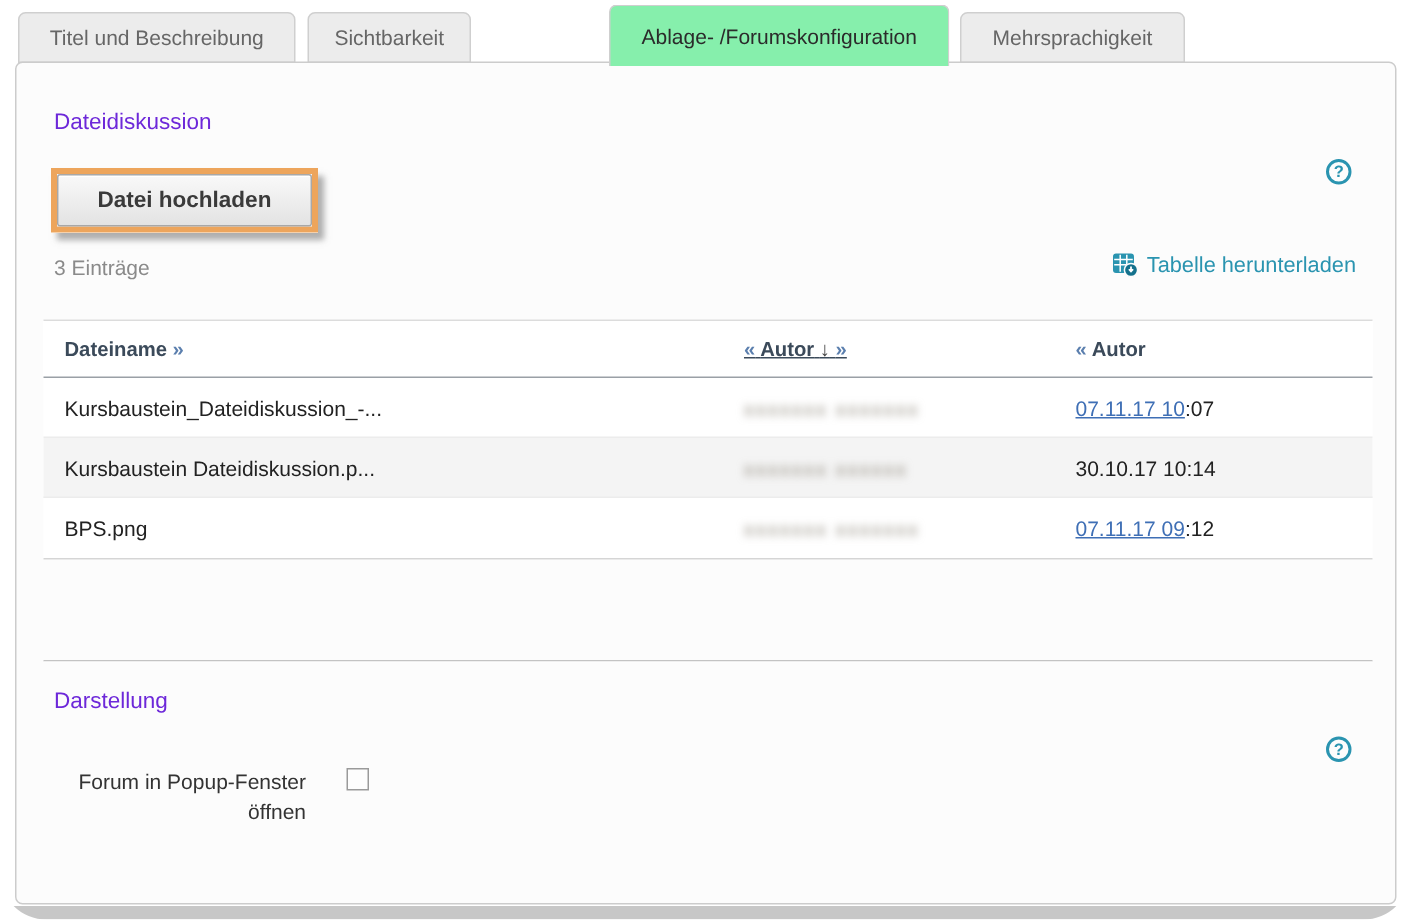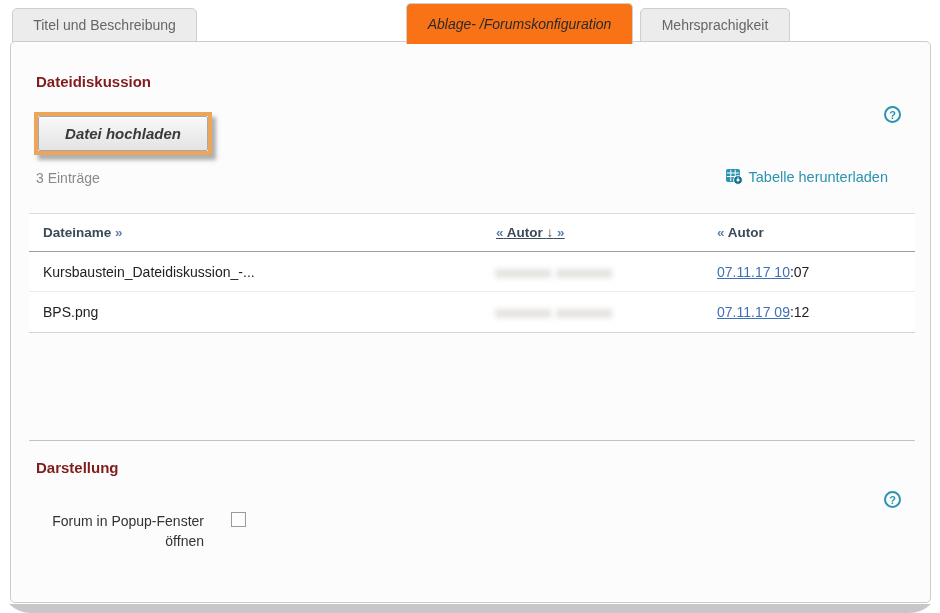--- a/index.html
+++ b/index.html
@@ -4,48 +4,48 @@
 <style>
   * { margin:0; padding:0; box-sizing:border-box; }
   html,body { background:#ffffff; }
   body { font-family:"Liberation Sans","DejaVu Sans",sans-serif; }
   .screen { position:relative; width:940px; height:613px; background:#fff; overflow:hidden;border-radius:31px; }
 
   
   .tab { position:absolute; display:flex; align-items:center; justify-content:center;
          background:#ececec; border:1px solid #cfcfcf; border-radius:5px 5px 0 0;
          font-size:14px; color:#666; top:8px; height:34px; cursor:pointer; }
-  .tab.active { background:#f97316; color:#2b2b2b; top:3px; height:41px; z-index:6;
-                border-bottom:none;font-style:italic; }
+  .tab.active { background:#86efac; color:#2b2b2b; top:3px; height:41px; z-index:6;
+                border-bottom:none; }
 
   
   .panel { position:absolute; left:10px; top:41px; width:921px; height:562px;
            background:#fcfcfc; border:1px solid #cccccc; border-radius:5px; z-index:1; }
   .bottom-edge { position:absolute; left:2px; top:604px; width:938px; height:9px;
                  background:#c7c7c7; border-radius:0 0 5px 5px; }
 
-  .section-heading { position:absolute; font-size:15px; font-weight:bold; color:#7f1d1d; }
+  .section-heading { position:absolute; font-size:15px; font-weight:normal; color:#6d28d9; }
 
   
   .help { position:absolute; width:17px; height:17px; border:2px solid #2a94b0; border-radius:50%;
           color:#2a94b0; font-size:11px; font-weight:bold; display:flex; align-items:center;
           justify-content:center; cursor:pointer; background:transparent; }
 
   
   .annotation { position:absolute; left:23px; top:70px; width:178px; height:43px;
                 border:4px solid #eda55c; box-shadow:4px 5px 4px rgba(110,110,110,.55);
                 background:transparent; }
   .upload-btn { width:100%; height:100%; border:1px solid #a8a8a8; border-radius:2px;
                 background:linear-gradient(#f9f9f9,#e3e3e3); box-shadow:inset 0 1px 0 #fff;
                 font-family:inherit; font-size:15px; font-weight:bold; color:#3a3a3a;
-                display:flex; align-items:center; justify-content:center; cursor:pointer;font-style:italic; }
+                display:flex; align-items:center; justify-content:center; cursor:pointer; }
 
   .entries { position:absolute; left:25px; top:128px; font-size:14px; color:#8a8a8a; }
 
-  .download-link { position:absolute; right:42px; top:126px; display:flex; align-items:center;
+  .download-link { position:absolute; right:26px; top:126px; display:flex; align-items:center;
                    gap:6px; font-size:14.5px; color:#2a94b0; cursor:pointer; text-decoration:none;justify-content:flex-end; }
 
   
   .ftable { position:absolute; left:18px; top:171px; width:886px;
             border-top:1px solid #dcdcdc; border-bottom:1px solid #d5d5d5; background:#fff; }
   .trow { display:flex; align-items:center;gap:17px; }
   .thead { height:38px; background:#fff; border-bottom:1px solid #9aa0a6; }
   .tbody-row { height:40px; font-size:14px; color:#222; border-bottom:1px solid #ececec; }
   .tbody-row:last-child { border-bottom:none; }
   .tbody-row.stripe { background:#f4f4f4; }
@@ -66,20 +66,21 @@
                  font-size:14px; color:#333; line-height:20px; }
   .checkbox { position:absolute; left:220px; top:470px; width:15px; height:15px;
               border:1px solid #9a9a9a; background:#fdfdfd; cursor:pointer; }
 </style>
 </head>
 <body>
 
 <div class="screen">
 
   <div class="tab" style="left:12px; width:185px;">Titel und Beschreibung</div>
+  <div class="tab" style="left:205px; width:109px;">Sichtbarkeit</div>
   <div class="tab" style="left:318px; width:84px;margin-top:36px;">Zugang</div>
   <div class="tab active" style="left:406px; width:227px;">Ablage- /Forumskonfiguration</div>
   <div class="tab" style="left:640px; width:150px;">Mehrsprachigkeit</div>
 
   <div class="panel">
 
     <div class="section-heading" style="left:25px; top:31px;">Dateidiskussion</div>
 
     <span class="help" style="left:873px; top:64px;">?</span>
 
@@ -125,20 +126,29 @@
       <div class="trow tbody-row">
         <div class="c1">Kursbaustein_Dateidiskussion_-...</div>
         <div class="c2">
           <span class="redacted">xxxxxxx xxxxxxx</span>
         </div>
         <div class="c3">
           <span class="date-link">07.11.17 10</span><span>:07</span>
         </div>
       </div>
 
+      <div class="trow tbody-row stripe">
+        <div class="c1">Kursbaustein Dateidiskussion.p...</div>
+        <div class="c2">
+          <span class="redacted">xxxxxxx xxxxxx</span>
+        </div>
+        <div class="c3">
+          <span class="date-link"></span><span>30.10.17 10:14</span>
+        </div>
+      </div>
 
       <div class="trow tbody-row">
         <div class="c1">BPS.png</div>
         <div class="c2">
           <span class="redacted">xxxxxxx xxxxxxx</span>
         </div>
         <div class="c3">
           <span class="date-link">07.11.17 09</span><span>:12</span>
         </div>
       </div>

